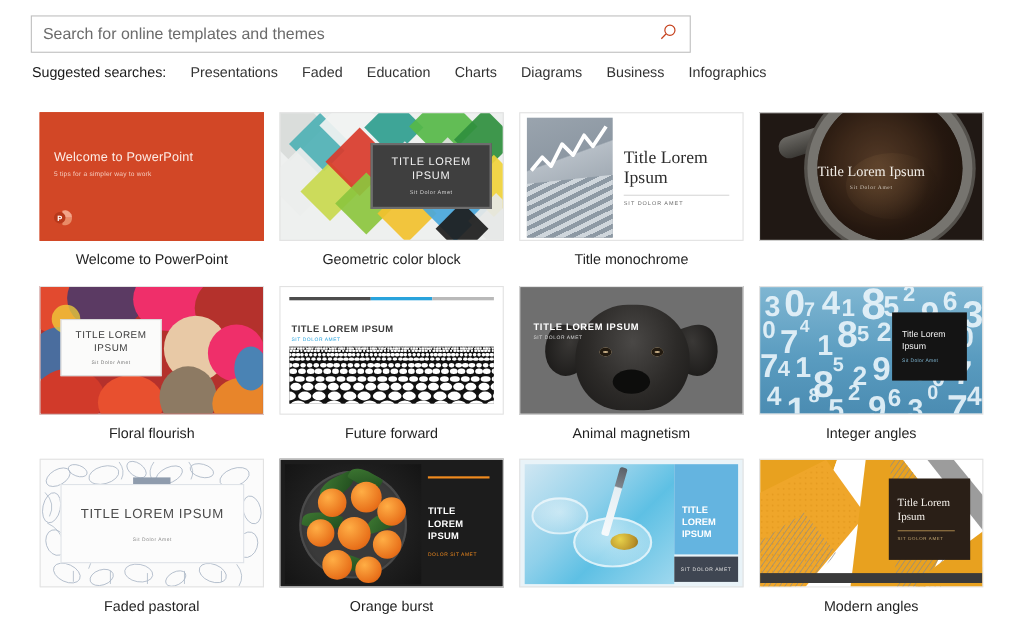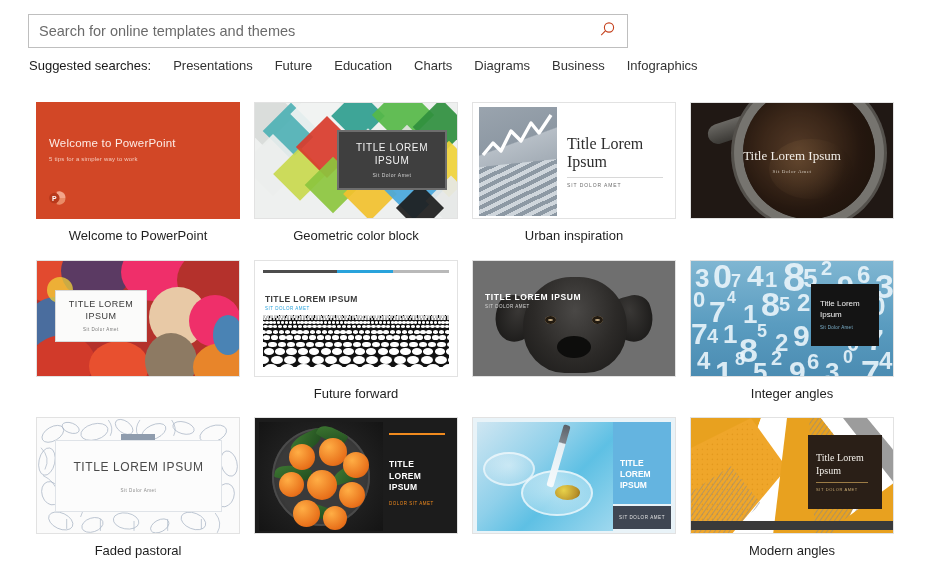--- a/index.html
+++ b/index.html
@@ -284,21 +284,21 @@
           <circle cx="10" cy="6.5" r="4.6" fill="none" stroke="#c5401c" stroke-width="1.1"></circle>
           <line x1="6.4" y1="9.9" x2="2.2" y2="14.2" stroke="#c5401c" stroke-width="1.1"></line>
         </svg>
       </span>
     </button>
   </div>
 
   <div class="suggest-row">
     <span class="suggest-label">Suggested searches:</span>
     <a class="suggest-link" href="#">Presentations</a>
-    <a class="suggest-link" href="#">Future</a>
+    <a class="suggest-link" href="#">Faded</a>
     <a class="suggest-link" href="#">Education</a>
     <a class="suggest-link" href="#">Charts</a>
     <a class="suggest-link" href="#">Diagrams</a>
     <a class="suggest-link" href="#">Business</a>
     <a class="suggest-link" href="#">Infographics</a>
   </div>
 
   <div class="gallery">
 
     <div class="tile">
@@ -349,21 +349,21 @@
         <div class="ph">
           <div class="stair"></div>
           <svg class="zig" width="74" height="56" viewBox="0 0 74 56">
             <polyline points="2,42 12,30 20,38 30,18 40,28 50,10 58,20 70,2" fill="none" stroke="#ffffff" stroke-width="3.4" stroke-linejoin="round"></polyline>
           </svg>
         </div>
         <div class="u-title">Title Lorem Ipsum</div>
         <div class="u-rule"></div>
         <div class="u-sub">SIT DOLOR AMET</div>
       </div>
-      <div class="caption">Urban inspiration</div>
+      <div class="caption">Title monochrome</div>
     </div>
 
     <div class="tile">
       <div class="thumb t-earthy">
         <div class="handle"></div>
         <div class="cup"></div>
         <div class="foam"></div>
         <div class="veil"></div>
         <div class="e-title">Title Lorem Ipsum</div>
         <div class="e-sub">Sit Dolor Amet</div>
@@ -386,20 +386,21 @@
           <span class="blob" style="left:156px;top:82px;width:58px;height:48px;background:#e8852a"></span>
           <span class="blob" style="left:44px;top:44px;width:34px;height:34px;background:#4a6d9e;opacity:.8"></span>
           <span class="blob" style="left:176px;top:54px;width:30px;height:40px;background:#4a83b4"></span>
           <span class="blob" style="left:10px;top:16px;width:26px;height:26px;background:#f0d23a;opacity:.75"></span>
         </div>
         <div class="f-box">
           <div class="f-t">TITLE LOREM IPSUM</div>
           <div class="f-s">Sit Dolor Amet</div>
         </div>
       </div>
+      <div class="caption">Floral flourish</div>
     </div>
 
     <div class="tile">
       <div class="thumb t-future">
         <div class="bars">
           <span class="bar-a"></span>
             <span class="bar-b"></span>
             <span class="bar-c"></span>
         </div>
         <div class="ff-t">TITLE LOREM IPSUM</div>
@@ -915,20 +916,21 @@
       <div class="thumb t-animal">
         <div class="ear l"></div>
         <div class="ear r"></div>
         <div class="dog"></div>
         <div class="eye l"></div>
         <div class="eye r"></div>
         <div class="snout"></div>
         <div class="a-t">TITLE LOREM IPSUM</div>
         <div class="a-s">SIT DOLOR AMET</div>
       </div>
+      <div class="caption">Animal magnetism</div>
     </div>
 
     <div class="tile">
       <div class="thumb t-int">
         <div class="nums" id="int-nums">
             <span style="left:4px;top:2px;font-size:26px">3</span>
             <span style="left:22px;top:-4px;font-size:34px">0</span>
             <span style="left:40px;top:10px;font-size:18px">7</span>
             <span style="left:56px;top:-2px;font-size:30px">4</span>
             <span style="left:74px;top:6px;font-size:22px">1</span>
@@ -1030,20 +1032,21 @@
           <span class="orangeb" style="left:20px;top:50px;width:25px;height:25px"></span>
           <span class="orangeb" style="left:48px;top:48px;width:30px;height:30px"></span>
           <span class="orangeb" style="left:80px;top:60px;width:26px;height:26px"></span>
           <span class="orangeb" style="left:34px;top:78px;width:27px;height:27px"></span>
           <span class="orangeb" style="left:64px;top:84px;width:24px;height:24px"></span>
         </div>
         <div class="o-rule"></div>
         <div class="o-t">TITLE LOREM IPSUM</div>
         <div class="o-s">DOLOR SIT AMET</div>
       </div>
+      <div class="caption">Orange burst</div>
     </div>
 
     <div class="tile">
       <div class="thumb t-sci">
         <div class="lab">
           <div class="dish2"></div>
           <div class="dish"></div>
           <div class="pip"></div>
           <div class="pill"></div>
         </div>

